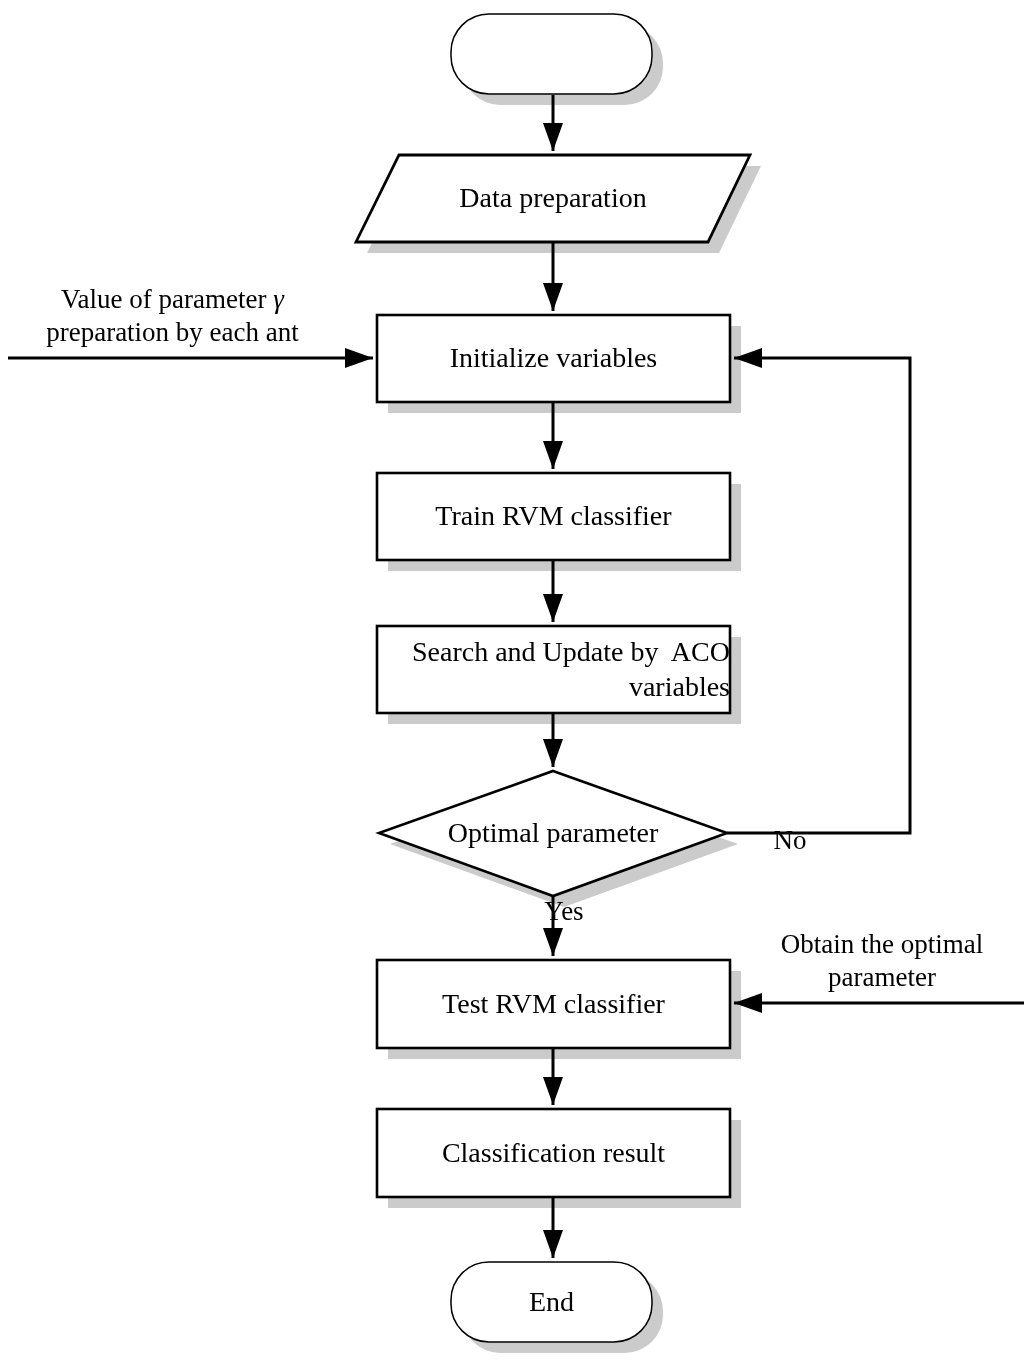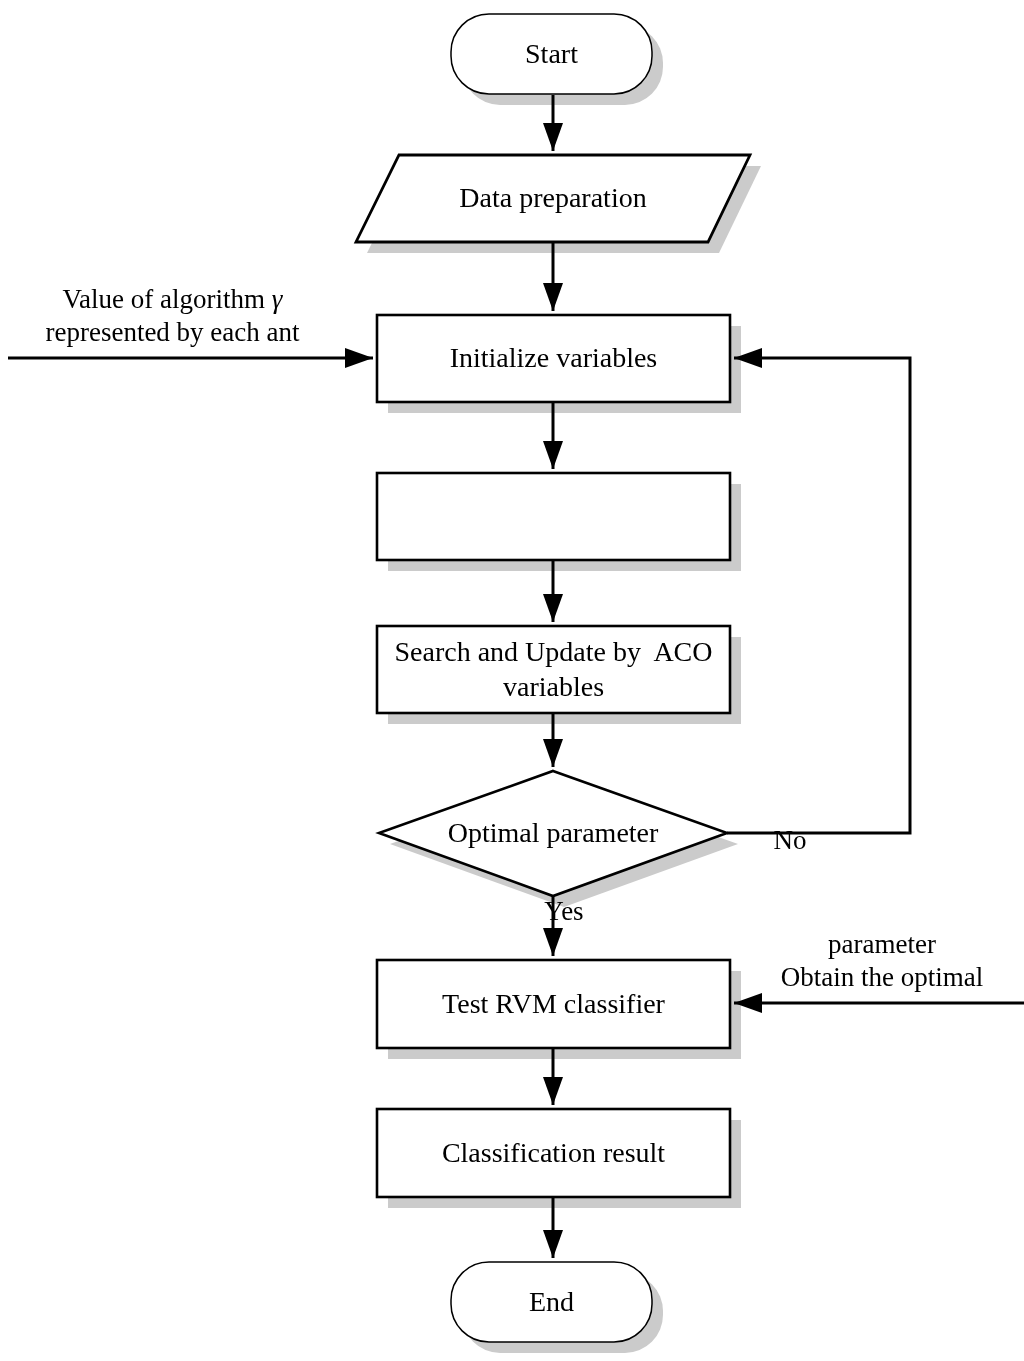--- a/index.html
+++ b/index.html
@@ -66,53 +66,53 @@
       <line x1="553" y1="713" x2="553" y2="767" marker-end="url(#arrowhead)"></line>
       <line x1="553" y1="896" x2="553" y2="956" marker-end="url(#arrowhead)"></line>
       <line x1="553" y1="1048" x2="553" y2="1105" marker-end="url(#arrowhead)"></line>
       <line x1="553" y1="1197" x2="553" y2="1258" marker-end="url(#arrowhead)"></line>
       <line x1="8" y1="358" x2="373" y2="358" marker-end="url(#arrowhead)"></line>
       <line x1="1024" y1="1003" x2="734" y2="1003" marker-end="url(#arrowhead)"></line>
       <polyline points="727,833 910,833 910,358 734,358" marker-end="url(#arrowhead)"></polyline>
     </g>
   </svg>
 
-  <div class="label" style="left:451px;top:14px;width:201px;height:80px;">Start</div>
 
   <div class="label" style="left:377px;top:315px;width:353px;height:87px;">Initialize variables</div>
 
   <div class="label" style="left:377px;top:155px;width:352px;height:87px;">Data preparation</div>
 
+  <div class="label" style="left:377px;top:473px;width:353px;height:87px;">Train RVM classifier</div>
 
-  <div class="label" style="left:377px;top:626px;width:353px;height:87px;">
+  <div class="label" style="left:377px;top:626px;width:353px;height:87px;text-align:right;">
     <div class="lines">
       <div class="pre">Search and Update by  ACO</div>
       <div>variables</div>
     </div>
   </div>
 
   <div class="label" style="left:377px;top:960px;width:353px;height:88px;">Test RVM classifier</div>
 
   <div class="label" style="left:379px;top:771px;width:348px;height:125px;">Optimal parameter</div>
 
   <div class="label" style="left:377px;top:1109px;width:353px;height:88px;font-family:Liberation Serif, serif;">Classification result</div>
 
   <div class="label" style="left:451px;top:1262px;width:201px;height:80px;">End</div>
 
   <div class="label small" style="left:750px;top:823px;width:80px;height:34px;">No</div>
 
   <div class="label small" style="left:522px;top:894px;width:84px;height:34px;">Yes</div>
 
   <div class="label small" style="left:0px;top:278px;width:345px;height:76px;">
     <div class="lines">
-      <div><span>Value of algorithm</span> <span class="gamma">γ</span></div>
-      <div>represented by each ant</div>
+      <div><span>Value of parameter</span> <span class="gamma">γ</span></div>
+      <div>preparation by each ant</div>
     </div>
   </div>
 
   <div class="label small" style="left:744px;top:922px;width:276px;height:78px;">
     <div class="lines">
+      <div>Obtain the optimal</div>
       <div>parameter</div>
-      <div>Obtain the optimal</div>
     </div>
   </div>
 
 </div>
 
 </body></html>

